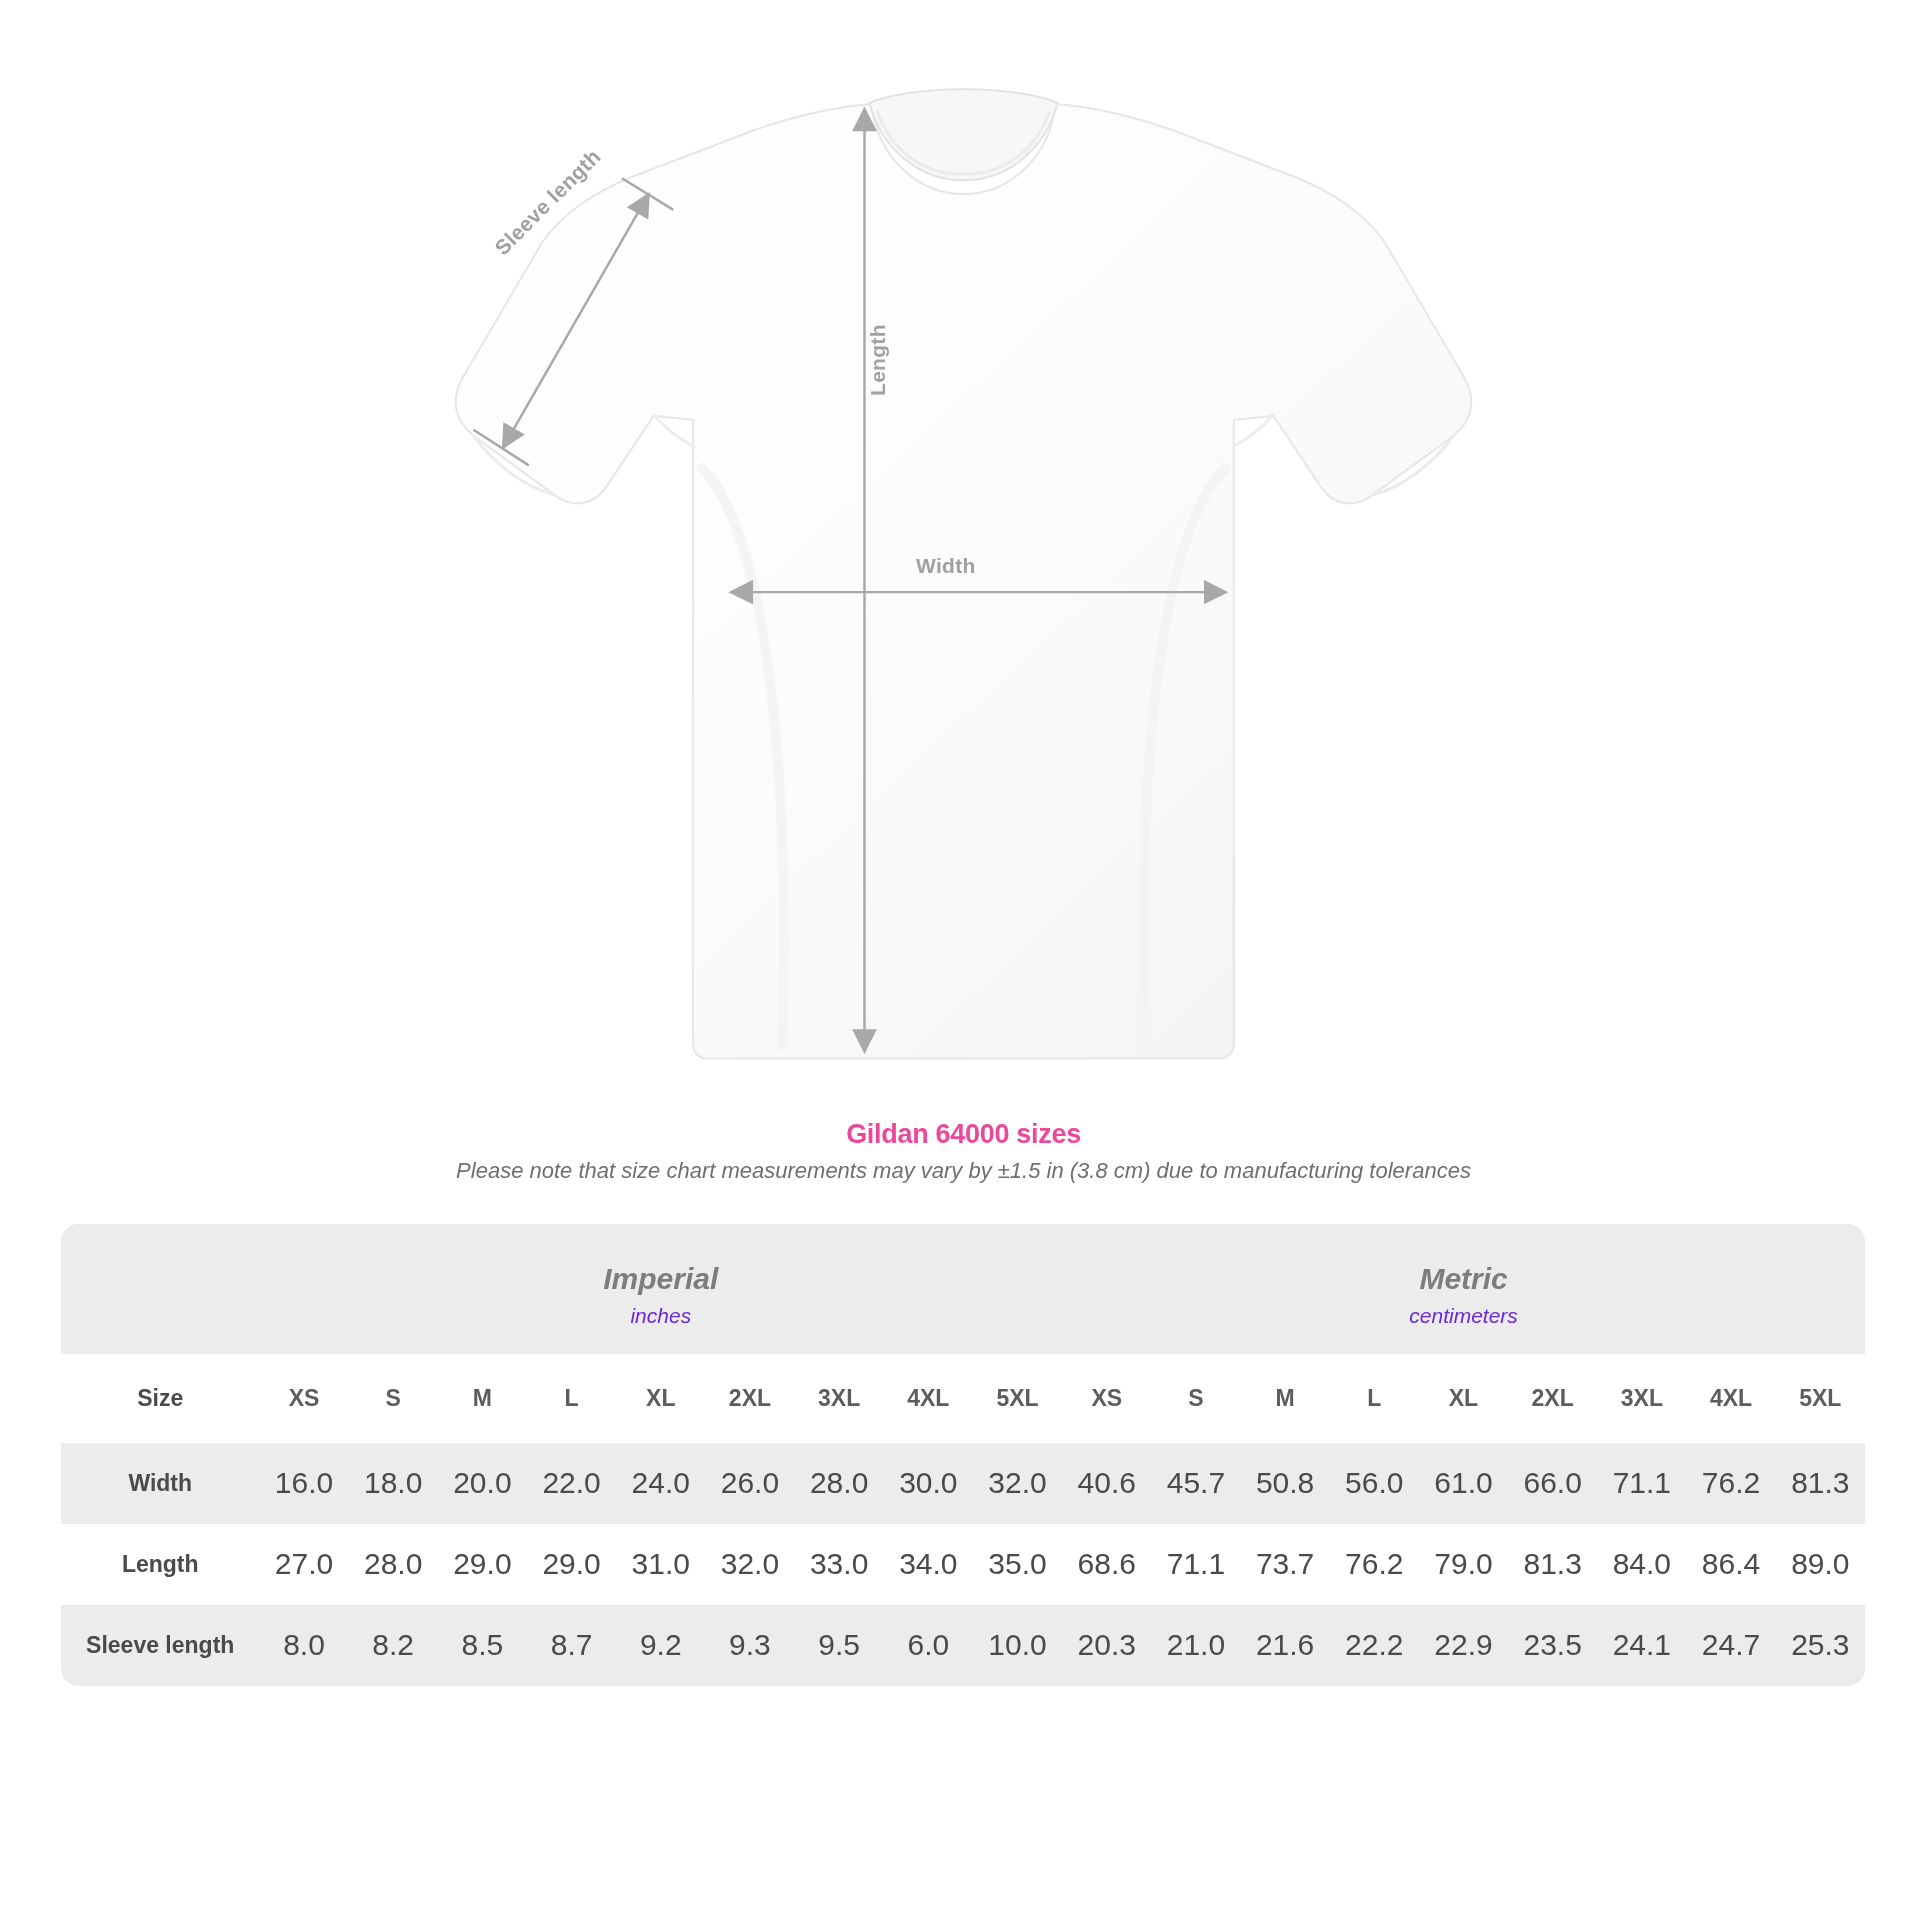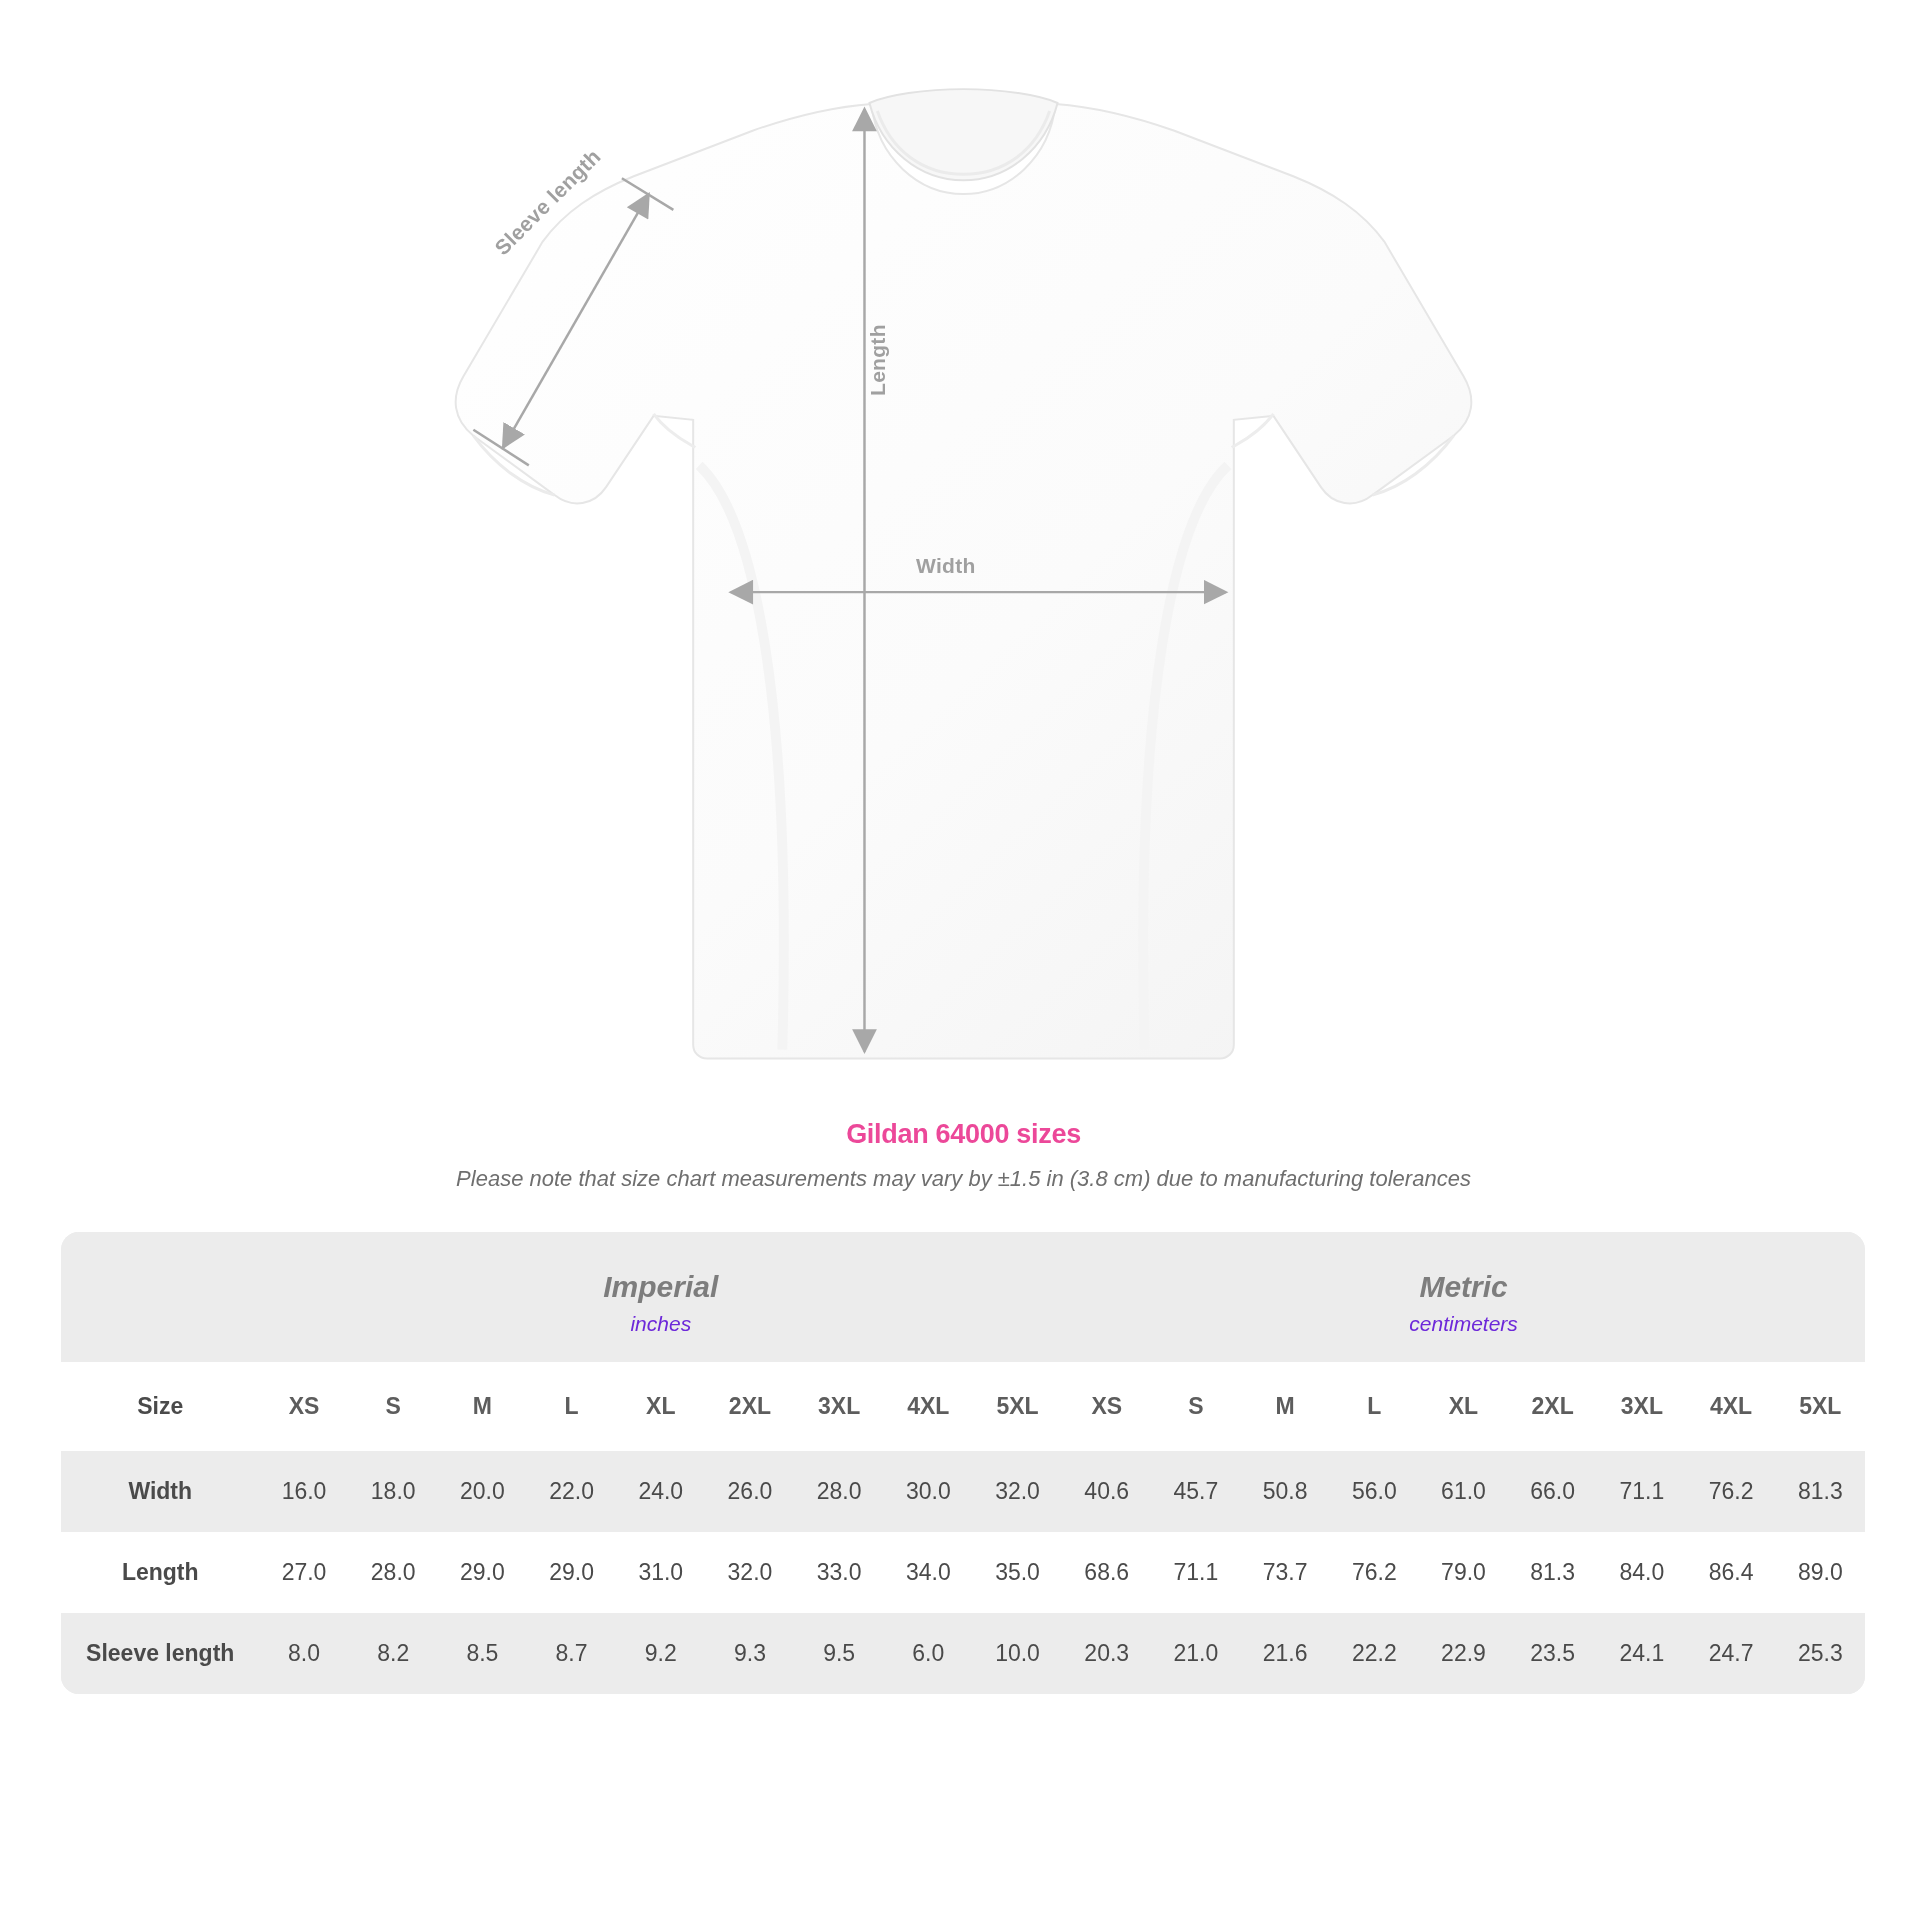--- a/index.html
+++ b/index.html
@@ -62,21 +62,21 @@
     text-align: center;
     margin-top: 10px;
   }
   .chart-title {
     font-size: 27px;
     font-weight: bold;
     color: #ec4899;
     letter-spacing: -0.3px;
   }
   .chart-note {
-    margin-top: 16px;
+    margin-top: 8px;
     font-size: 22px;
     font-style: italic;
     color: #6f6f6f;
   }
 
   
   .table-wrap {
     margin: 40px 61px 0 61px;
     width: 1804px;
     border-radius: 18px;
@@ -115,21 +115,21 @@
     color: #5d5d5d;
     font-weight: bold;
     font-size: 23px;
     height: 87px;
   }
   .head-row td.rowlabel {
     background: #ffffff;
   }
   .data-row td {
     height: 79px;
-    font-size: 23px;
+    font-size: 30px;
     color: #4a4a4a;
   }
   .row-even td { background: #ececec; }
   .row-odd td { background: #ffffff; }
   td.rowlabel {
     font-weight: bold;
     color: #4a4a4a;
     font-size: 23px;
   }
   .data-row td.cell { color: #4a4a4a; }

